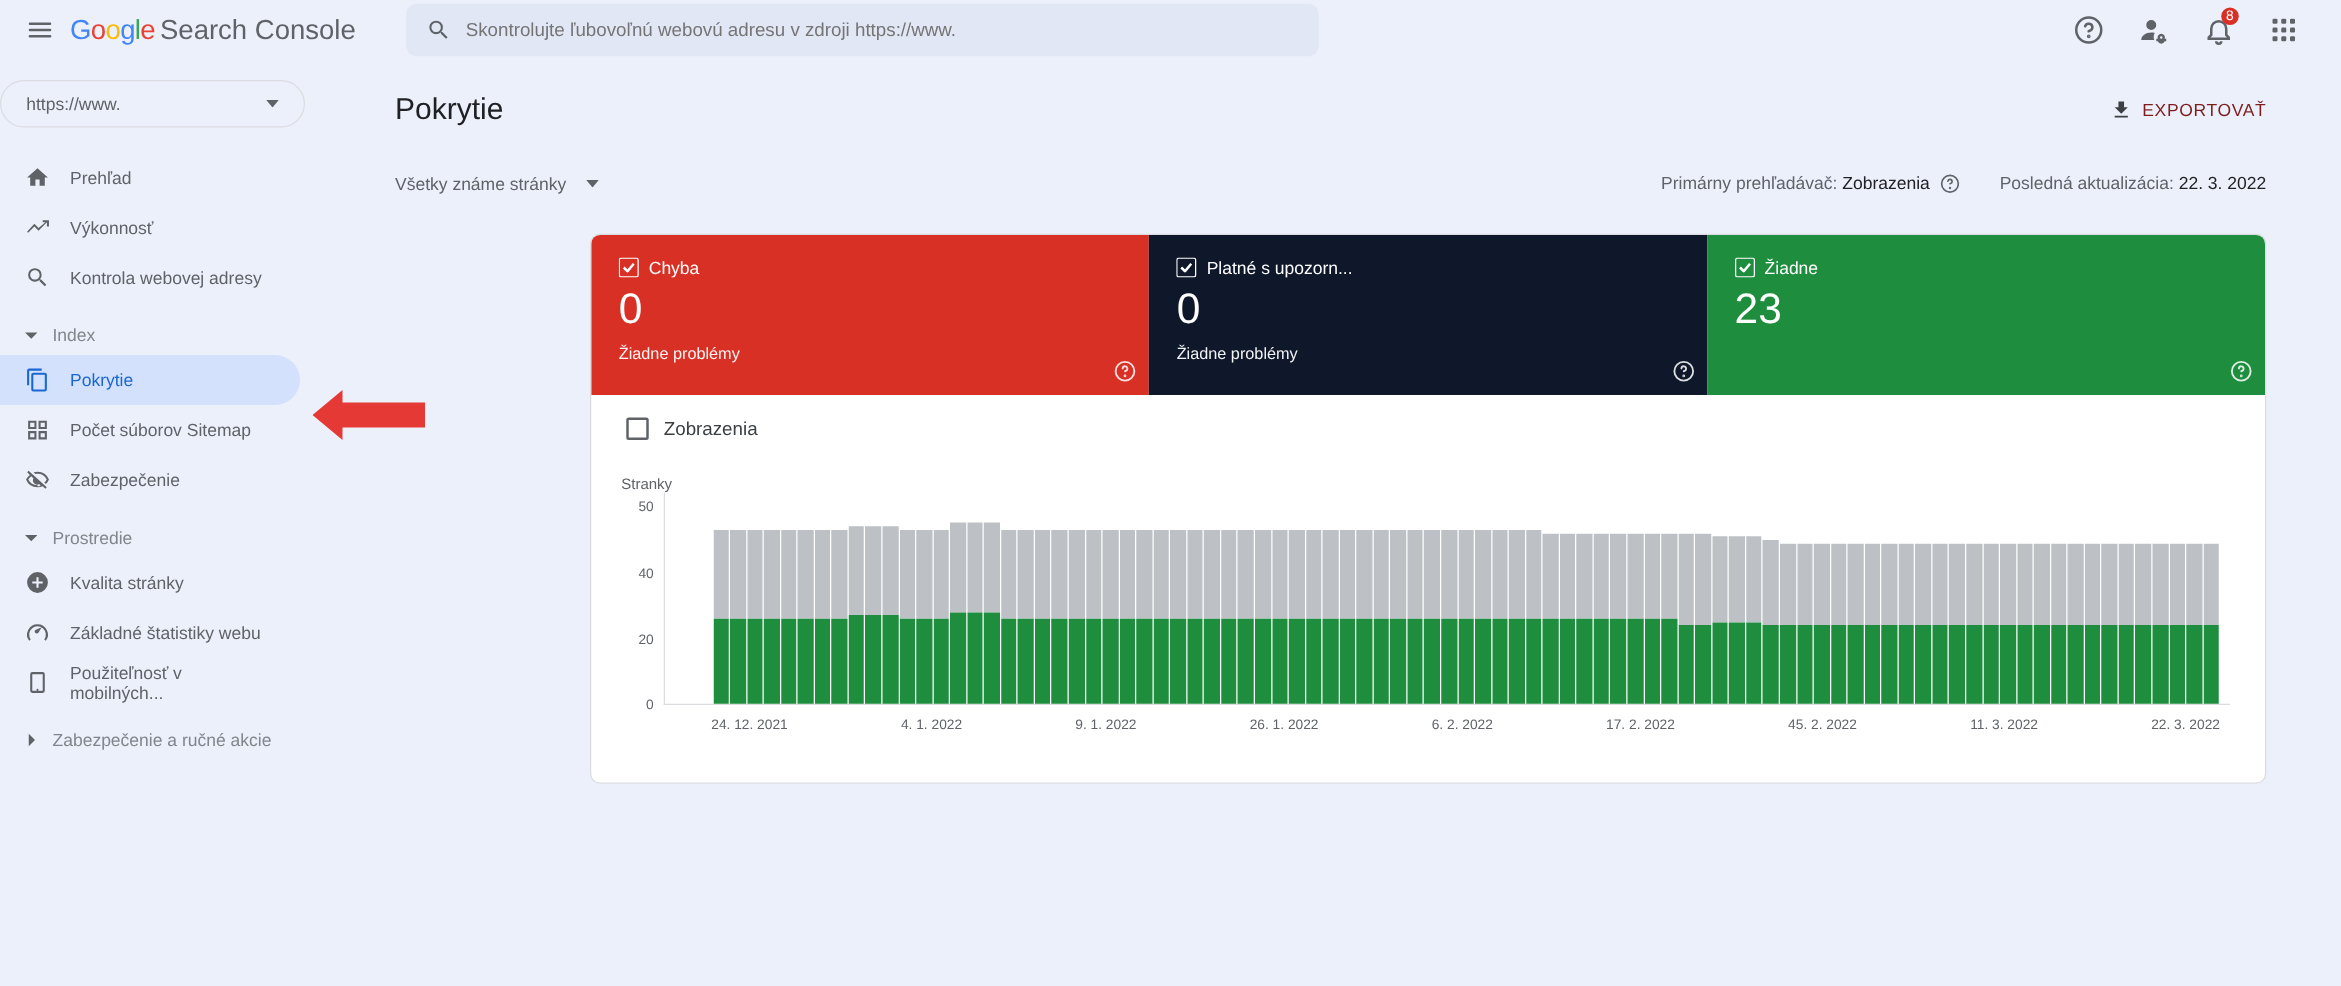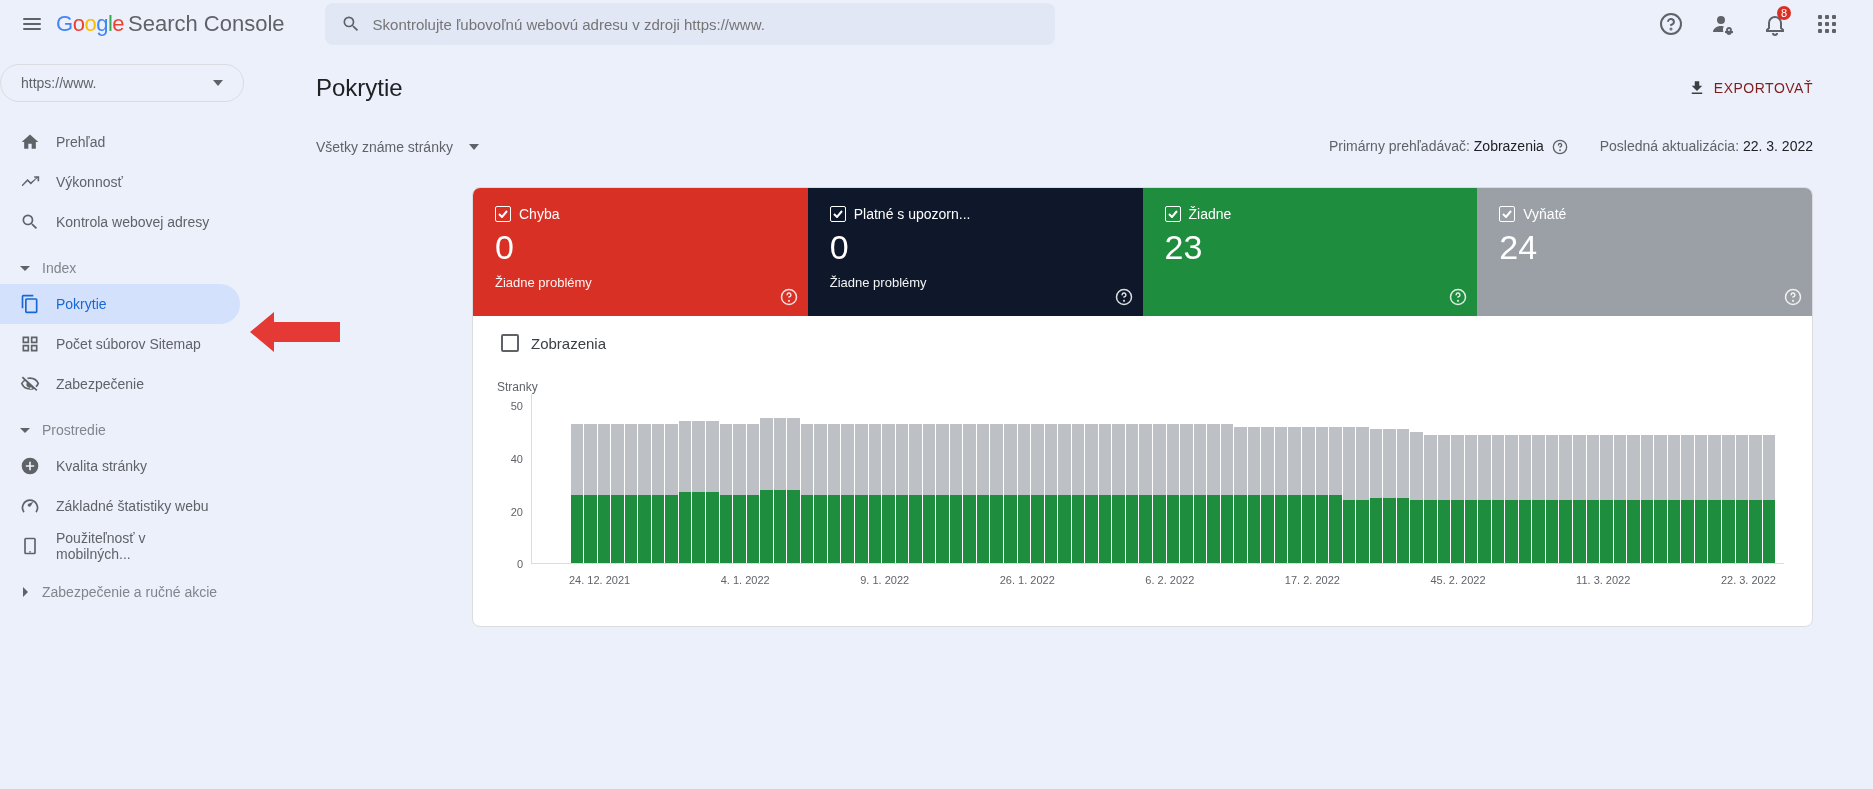--- a/index.html
+++ b/index.html
@@ -297,36 +297,20 @@
               </span>
               <span>Žiadne</span>
             </div>
             <div class="tile-value">23</div>
             <svg class="tile-help" width="18" height="18" viewBox="0 0 24 24" fill="none" stroke="#fff" stroke-width="2">
               <circle cx="12" cy="12" r="10"></circle>
               <path d="M9.5 9a2.5 2.5 0 015 .5c0 1.7-2.5 2.5-2.5 2.5" stroke-linecap="round"></path>
               <circle cx="12" cy="17" r="0.5" fill="#fff"></circle>
             </svg>
           </div>
-          <div class="tile tile-excluded">
-            <div class="tile-header">
-              <span class="tile-check">
-                <svg width="10" height="8" viewBox="0 0 10 8" fill="none" stroke="#fff" stroke-width="2">
-                  <path d="M1 4l3 3 5-6"></path>
-                </svg>
-              </span>
-              <span>Vyňaté</span>
-            </div>
-            <div class="tile-value">24</div>
-            <svg class="tile-help" width="18" height="18" viewBox="0 0 24 24" fill="none" stroke="#fff" stroke-width="2">
-              <circle cx="12" cy="12" r="10"></circle>
-              <path d="M9.5 9a2.5 2.5 0 015 .5c0 1.7-2.5 2.5-2.5 2.5" stroke-linecap="round"></path>
-              <circle cx="12" cy="17" r="0.5" fill="#fff"></circle>
-            </svg>
-          </div>
         </div>
       <div class="chart-section">
         <div class="impressions-row">
           <span class="impressions-check"></span>
           <span>Zobrazenia</span>
         </div>
         <div class="chart-area">
           <div class="chart-ylabel">Stranky</div>
           <div class="chart">
             <div class="y-axis" id="y-axis">

